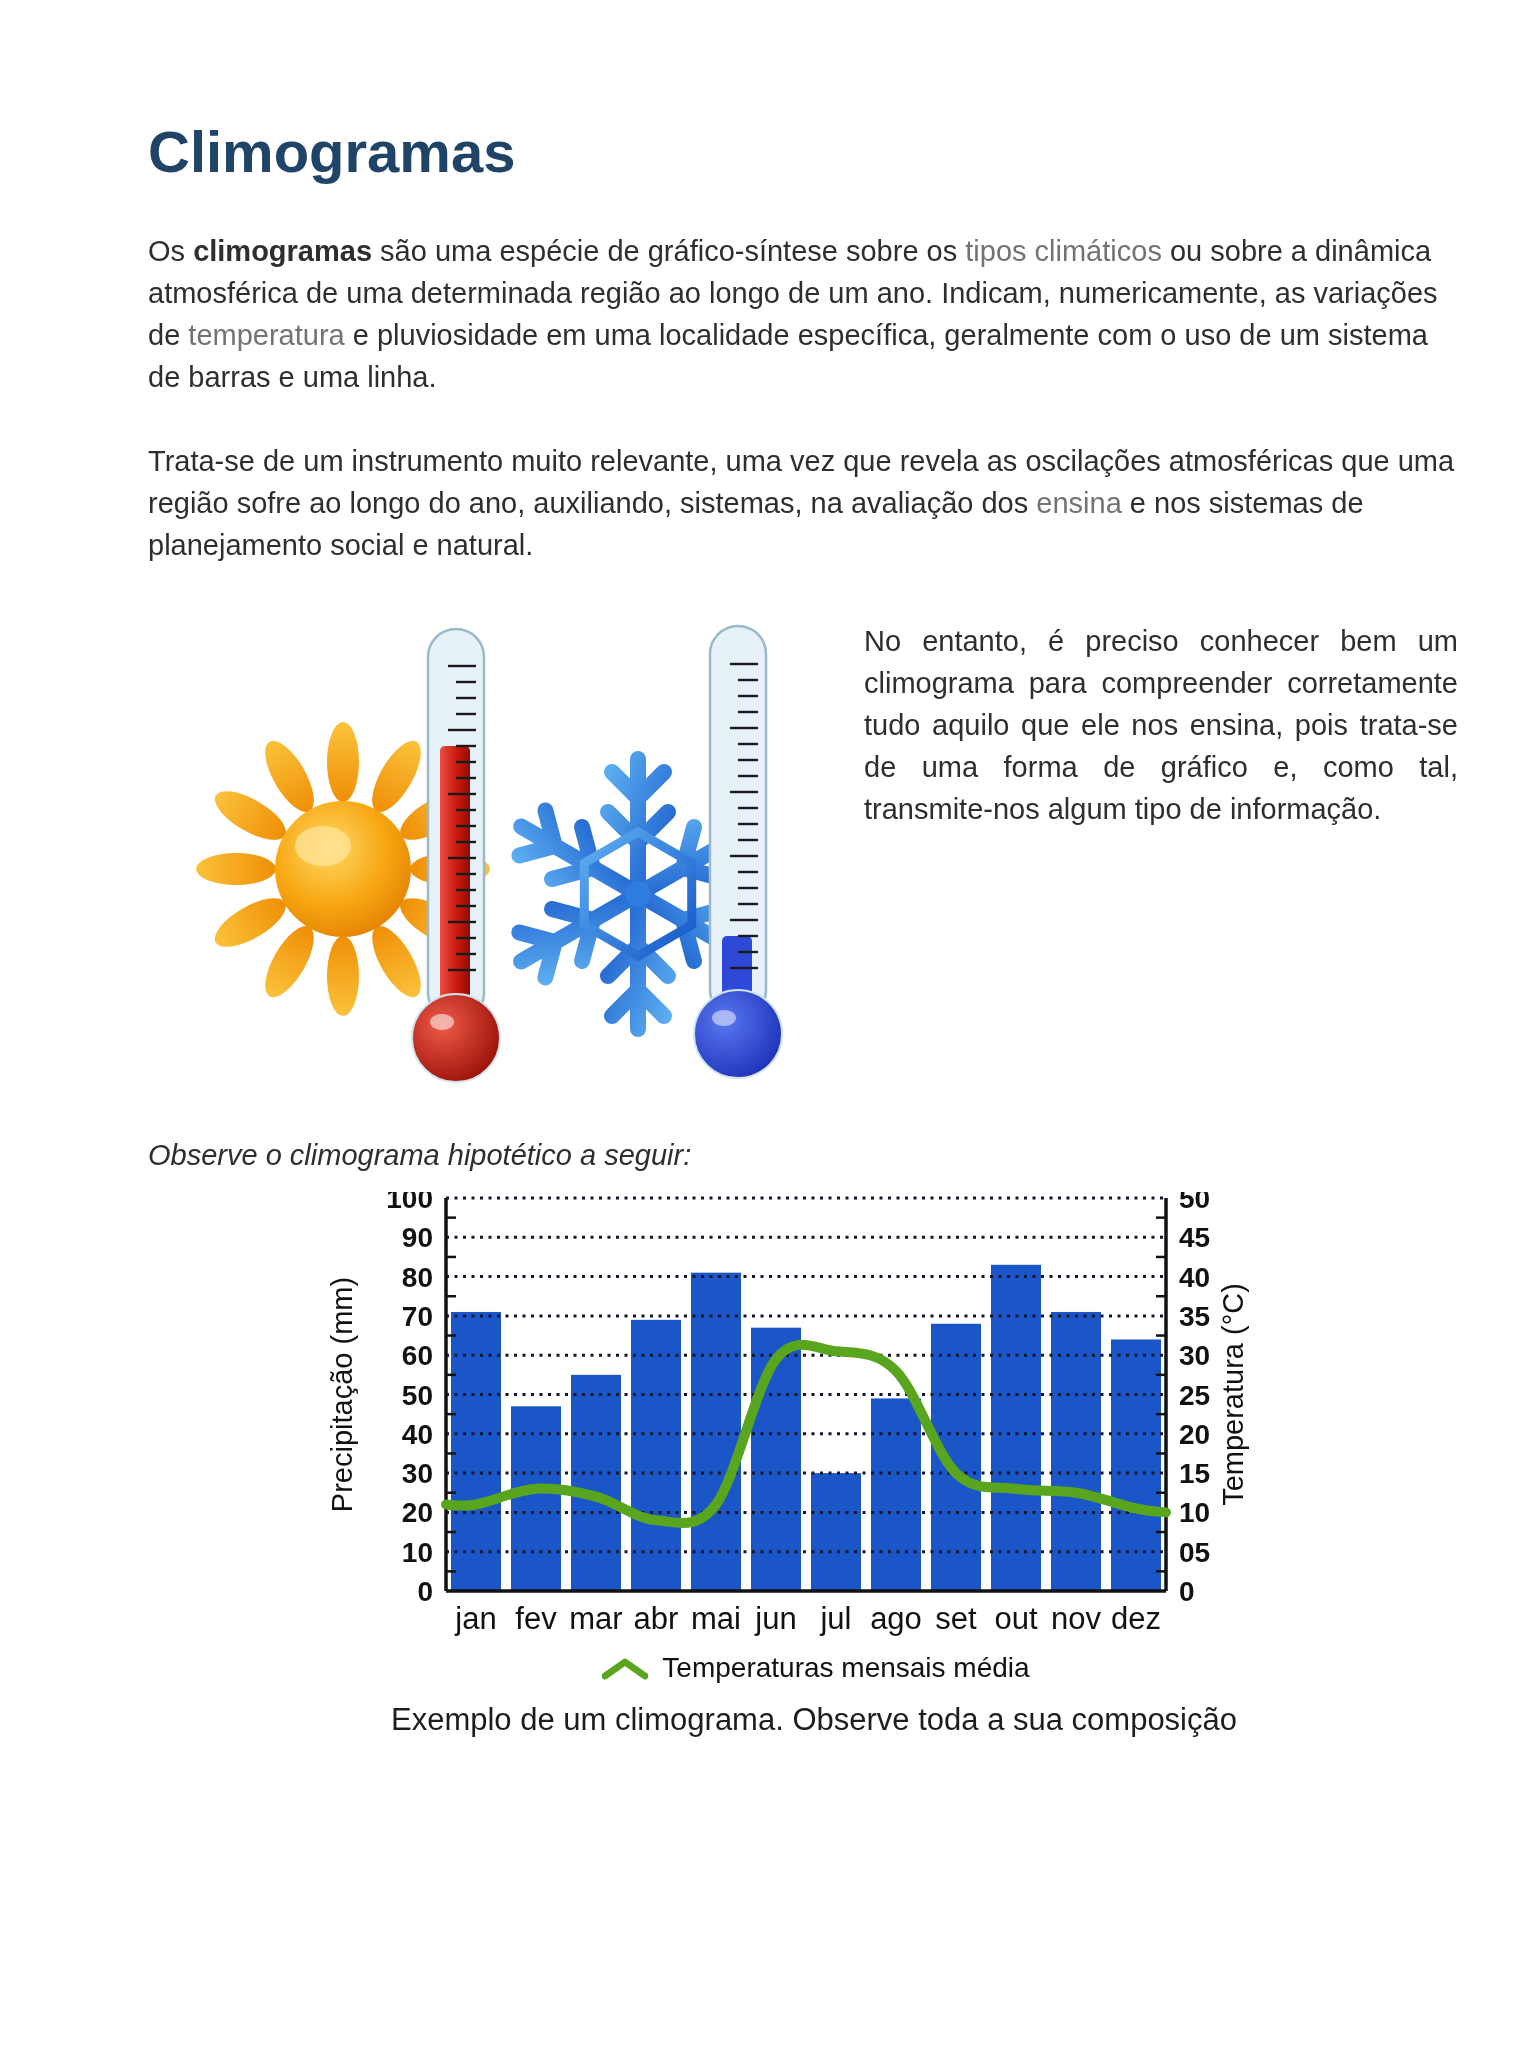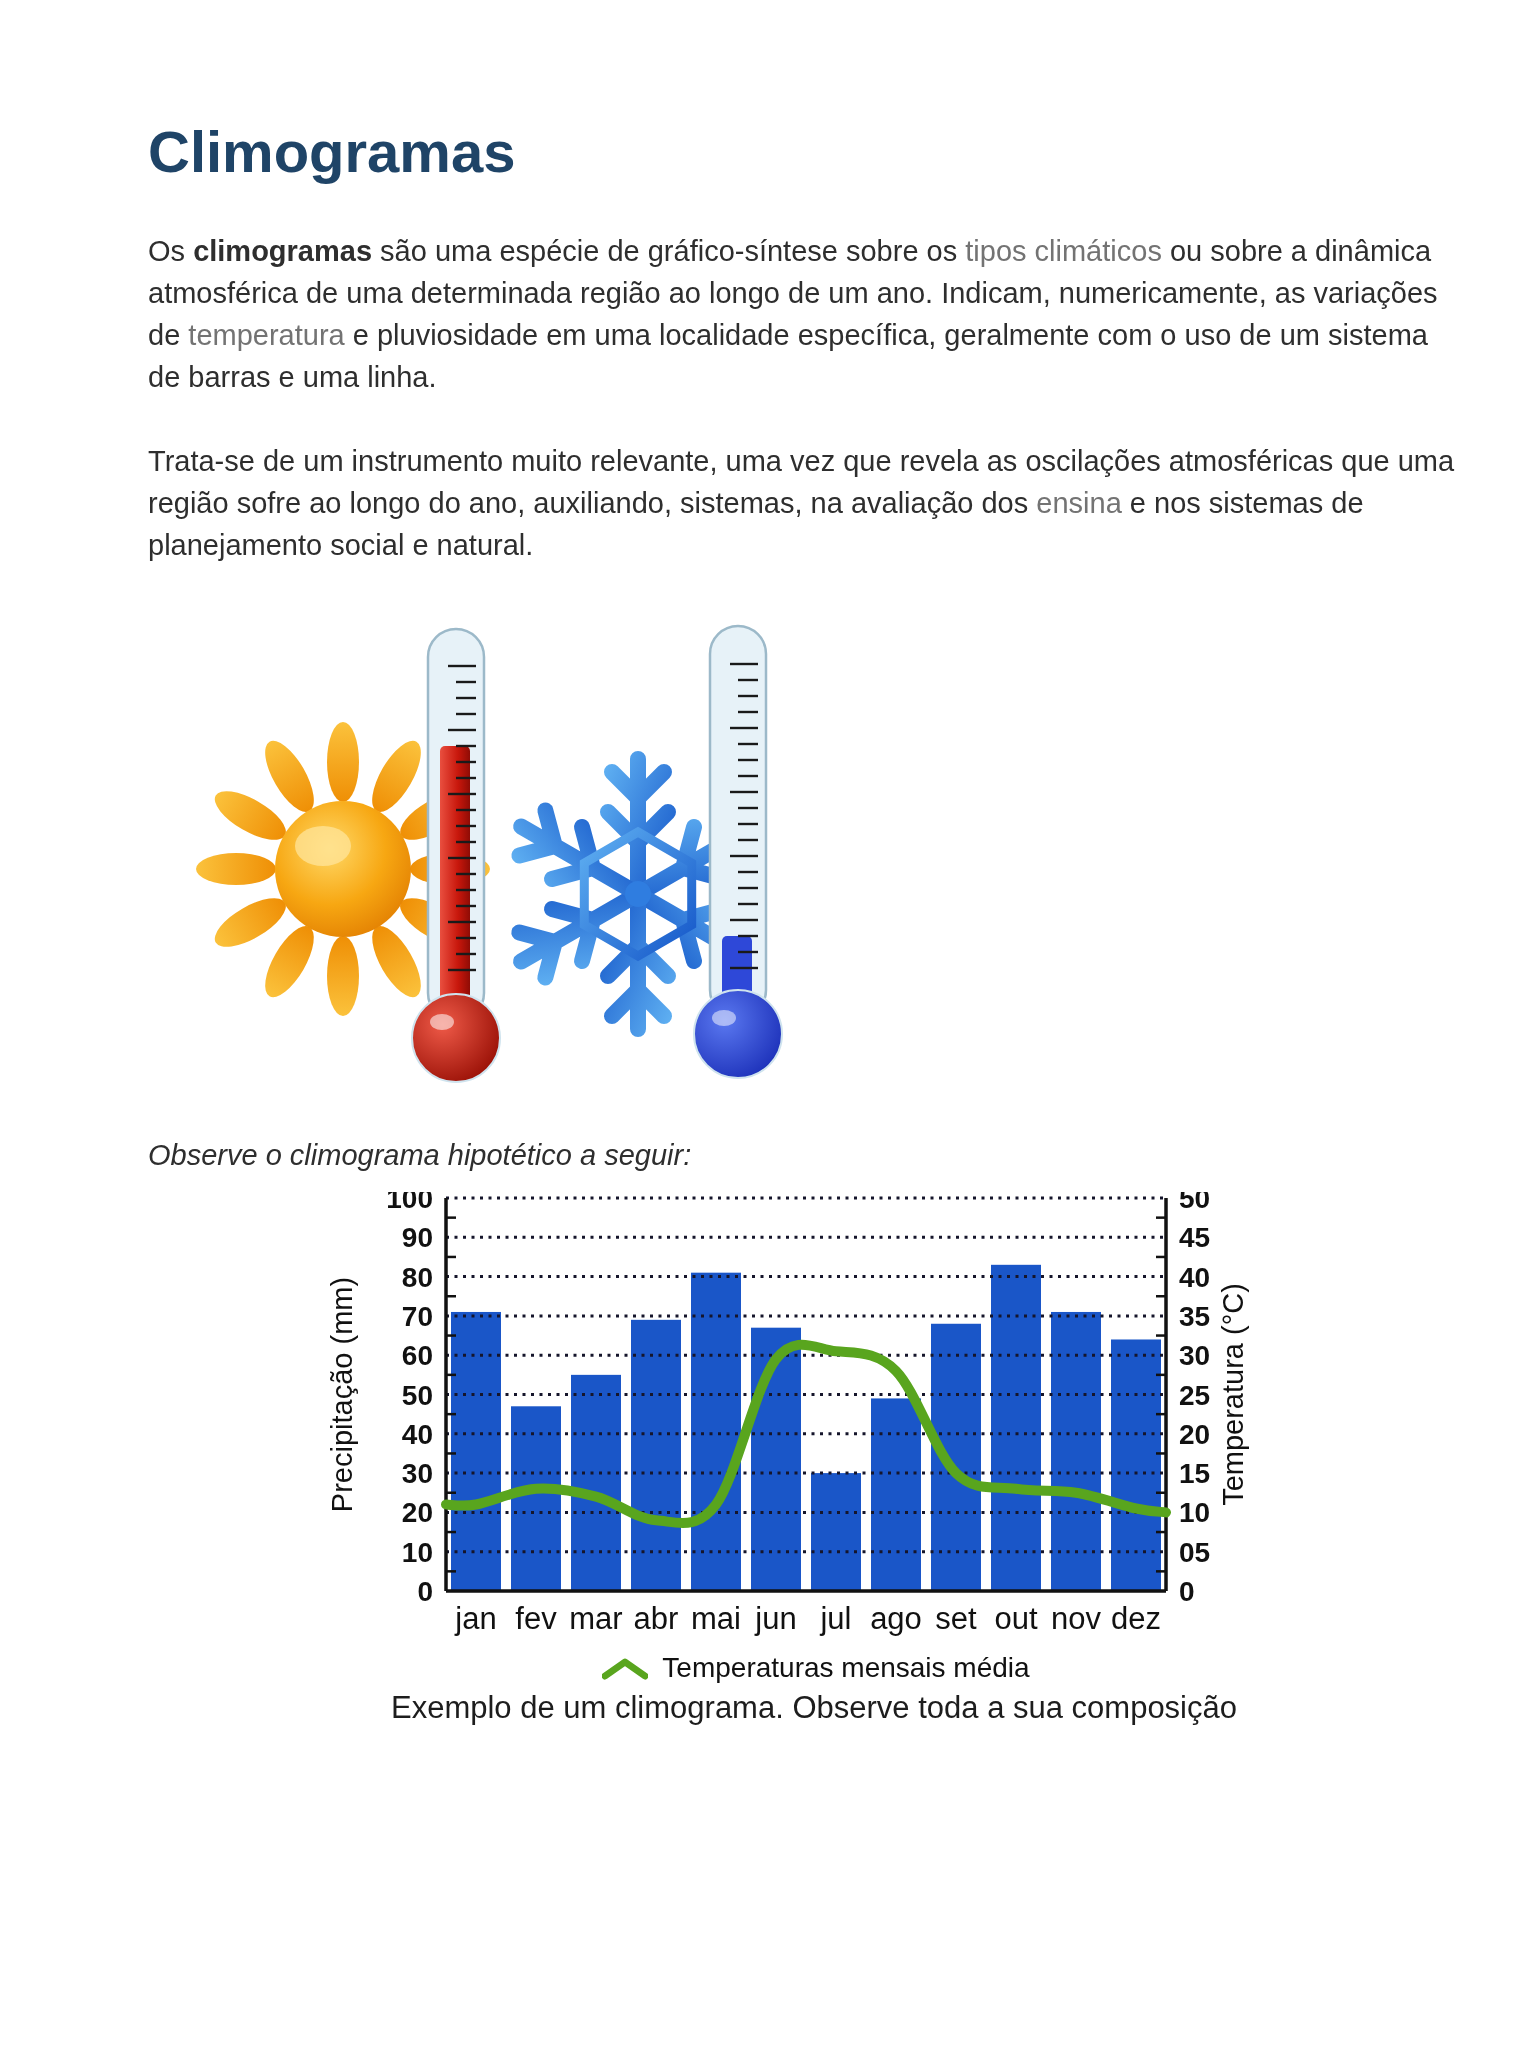--- a/index.html
+++ b/index.html
@@ -17,21 +17,21 @@
   #p3{flex:1;margin-left:16px;text-align:justify;text-align-last:left;margin-top:6px;}
   #observe{margin-top:46px;font-style:italic;}
   figure{margin:16px 0 0 295px;width:990px;}
   .chart-title{font-size:40px;font-weight:bold;color:#0c0c0c;text-align:center;
                transform:translateX(16px);letter-spacing:.5px;line-height:46px;}
   #chart{display:block;width:990px;height:448px;margin-top:2px;}
   .legend{display:flex;justify-content:center;gap:38px;margin-top:12px;
           transform:translateX(26px);align-items:center;}
   .legend-item{display:flex;align-items:center;gap:14px;font-size:28px;color:#111;}
   .swatch{width:40px;height:40px;background:#1a56c8;display:inline-block;}
-  figcaption{font-size:31px;color:#1d1d1d;text-align:center;transform:translateX(24px);margin-top:6px;}
+  figcaption{font-size:31px;color:#1d1d1d;text-align:center;transform:translateX(24px);margin-top:18px;}
 </style>
 </head>
 <body>
 
 <div class="content">
 
   <h1>Climogramas</h1>
 
   <p class="body" id="p1"><span>Os </span><b>climogramas</b><span> são uma espécie de gráfico-síntese sobre os </span><a class="lnk">tipos climáticos</a><span> ou sobre a dinâmica atmosférica de uma determinada região ao longo de um ano. Indicam, numericamente, as variações de </span><a class="lnk">temperatura</a><span> e pluviosidade em uma localidade específica, geralmente com o uso de um sistema de barras e uma linha.</span></p>
 
@@ -189,20 +189,21 @@
             <line x1="590" y1="274" x2="610" y2="274"></line>
               <line x1="590" y1="290" x2="610" y2="290"></line>
             <line x1="582" y1="306" x2="610" y2="306"></line>
               <line x1="590" y1="322" x2="610" y2="322"></line>
             <line x1="590" y1="338" x2="610" y2="338"></line>
               <line x1="582" y1="354" x2="610" y2="354"></line>
           </g>
         </g>
       </svg>
     </div>
+    <p class="body" id="p3"><span>No entanto, é preciso conhecer bem um climograma para compreender corretamente tudo aquilo que ele nos ensina, pois trata-se de uma forma de gráfico e, como tal, transmite-nos algum tipo de informação.</span></p>
   </div>
 
   <p class="body" id="observe">Observe o climograma hipotético a seguir:</p>
 
 </div>
 
 <figure>
   <svg id="chart" viewBox="0 0 990 448">
       <rect x="156" y="119.97000000000003" width="50" height="279.03" fill="#1a56c8"></rect>
       <rect x="216" y="214.29000000000002" width="50" height="184.70999999999998" fill="#1a56c8"></rect>

